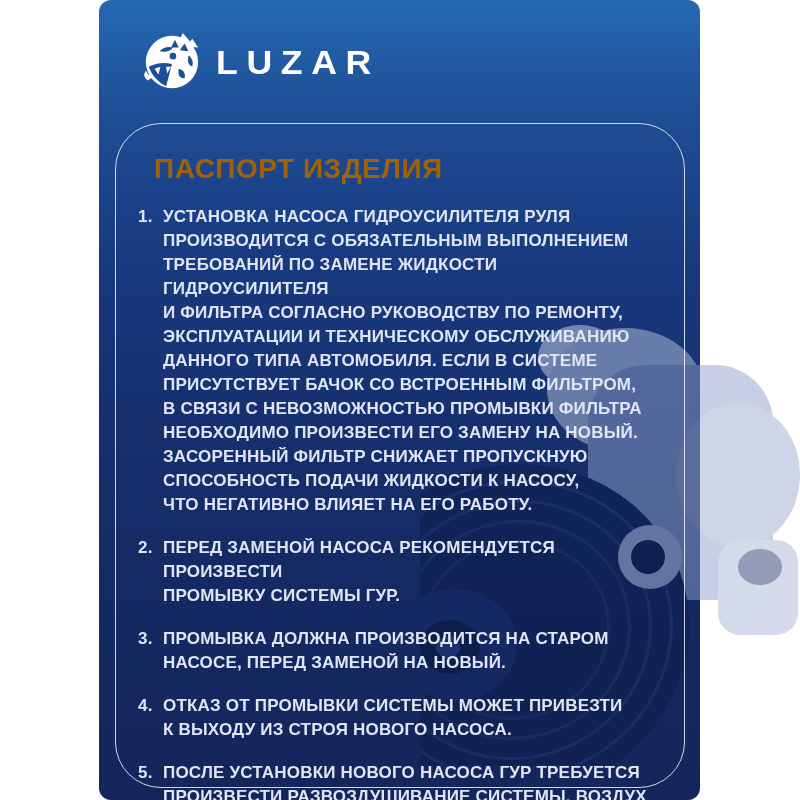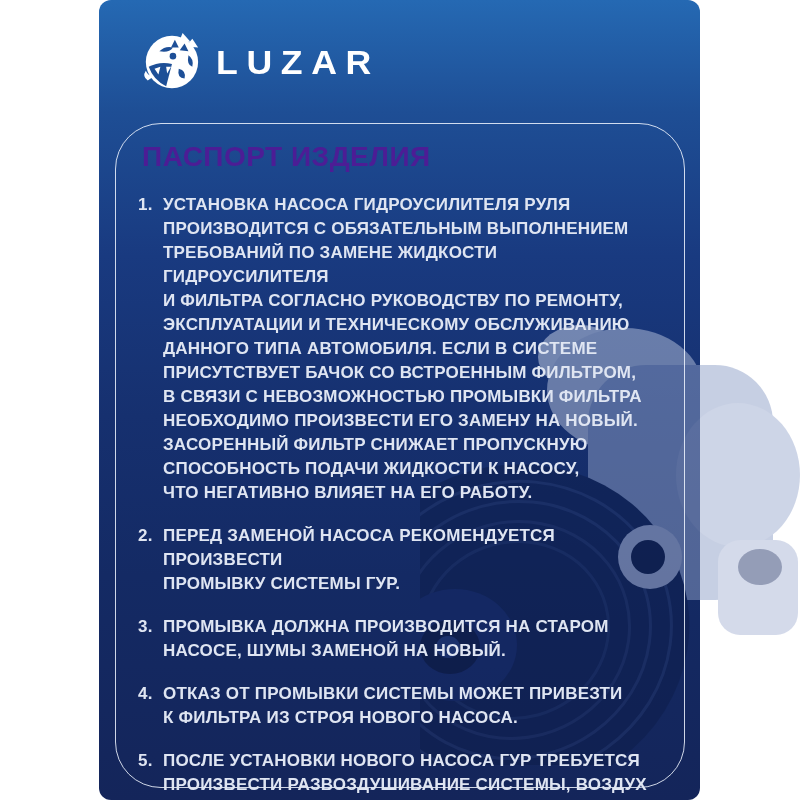--- a/index.html
+++ b/index.html
@@ -36,21 +36,21 @@
   
   .panel{
     position:absolute;left:115px;top:123px;width:570px;height:665px;
     box-sizing:border-box;
     border:1.5px solid rgba(240,246,255,.85);
     border-radius:46px;
     padding:12px 18px 0 22px;
     z-index:3;color:#dfe5f2;
   }
   .panel h1{
-    margin:4px;color:#4c1d95;font-size:28px;line-height:34px;
+    margin:16px;color:#a16207;font-size:28px;line-height:34px;
     font-weight:bold;letter-spacing:.5px;
   }
   ol.instructions{
     list-style:none;margin:19px 0 0 0;padding:0;
   }
   ol.instructions li{
     display:flex;align-items:flex-start;
     font-size:17px;line-height:24px;font-weight:bold;letter-spacing:.2px;
     color:#dfe5f2;
   }
@@ -130,26 +130,26 @@
 ЧТО НЕГАТИВНО ВЛИЯЕТ НА ЕГО РАБОТУ.</span>
     </li>
     <li>
       <span class="num">2.</span>
       <span class="txt">ПЕРЕД ЗАМЕНОЙ НАСОСА РЕКОМЕНДУЕТСЯ ПРОИЗВЕСТИ
 ПРОМЫВКУ СИСТЕМЫ ГУР.</span>
     </li>
     <li>
       <span class="num">3.</span>
       <span class="txt">ПРОМЫВКА ДОЛЖНА ПРОИЗВОДИТСЯ НА СТАРОМ
-НАСОСЕ, ШУМЫ ЗАМЕНОЙ НА НОВЫЙ.</span>
+НАСОСЕ, ПЕРЕД ЗАМЕНОЙ НА НОВЫЙ.</span>
     </li>
     <li>
       <span class="num">4.</span>
       <span class="txt">ОТКАЗ ОТ ПРОМЫВКИ СИСТЕМЫ МОЖЕТ ПРИВЕЗТИ
-К ФИЛЬТРА ИЗ СТРОЯ НОВОГО НАСОСА.</span>
+К ВЫХОДУ ИЗ СТРОЯ НОВОГО НАСОСА.</span>
     </li>
     <li>
       <span class="num">5.</span>
       <span class="txt">ПОСЛЕ УСТАНОВКИ НОВОГО НАСОСА ГУР ТРЕБУЕТСЯ
 ПРОИЗВЕСТИ РАЗВОЗДУШИВАНИЕ СИСТЕМЫ, ВОЗДУХ
 В СИСТЕМЕ ГУР ВЫЗЫВАЕТ ПОСТОРОННИЕ ШУМЫ.</span>
     </li>
   </ol>
 </section>
 

